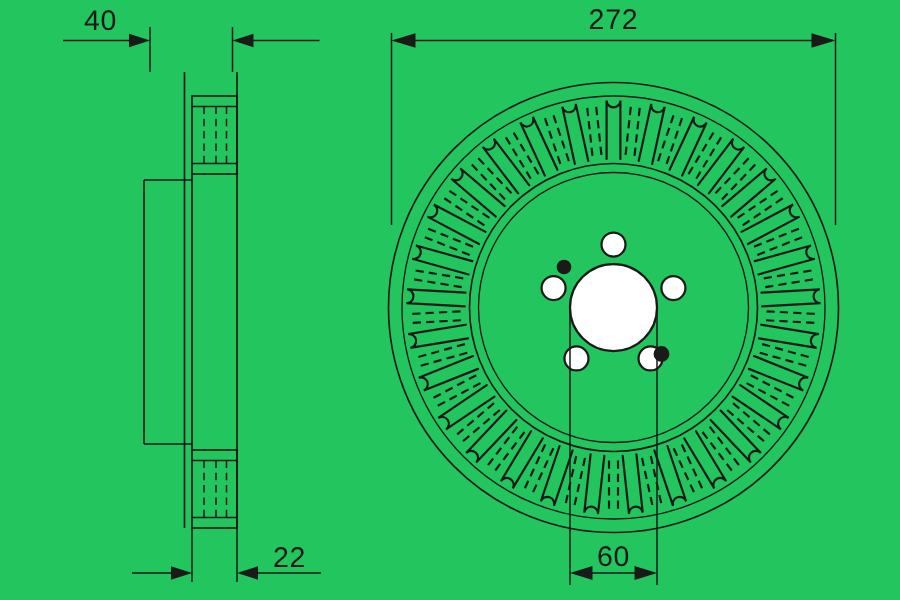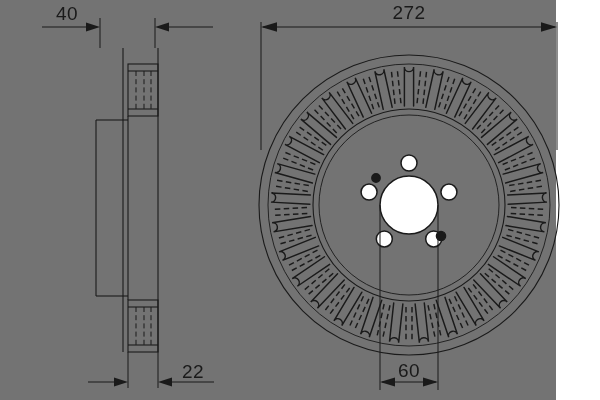--- a/index.html
+++ b/index.html
@@ -8,23 +8,23 @@
     background: #ffffff;
   }
   body {
     width: 600px;
     height: 400px;
     font-family: "Liberation Sans", sans-serif;
     overflow: hidden;
   }
   #drawing-root {
     position: relative;
-    width: 556px;
+    width: 600px;
     height: 400px;
-    background: #737373;
+    background: #22c55e;
   }
   svg#technical-drawing {
     display: block;
     width: 600px;
     height: 400px;
   }
   .dim-text {
     font-family: "Liberation Sans", sans-serif;
     font-size: 19px;
     fill: #1a1a1a;

